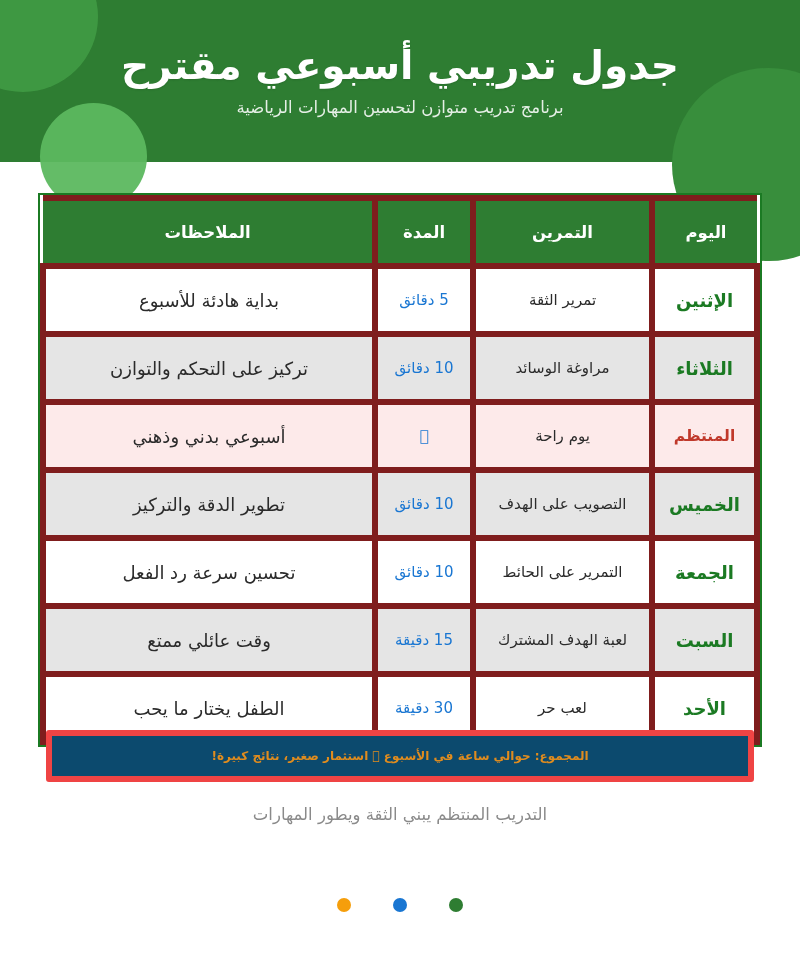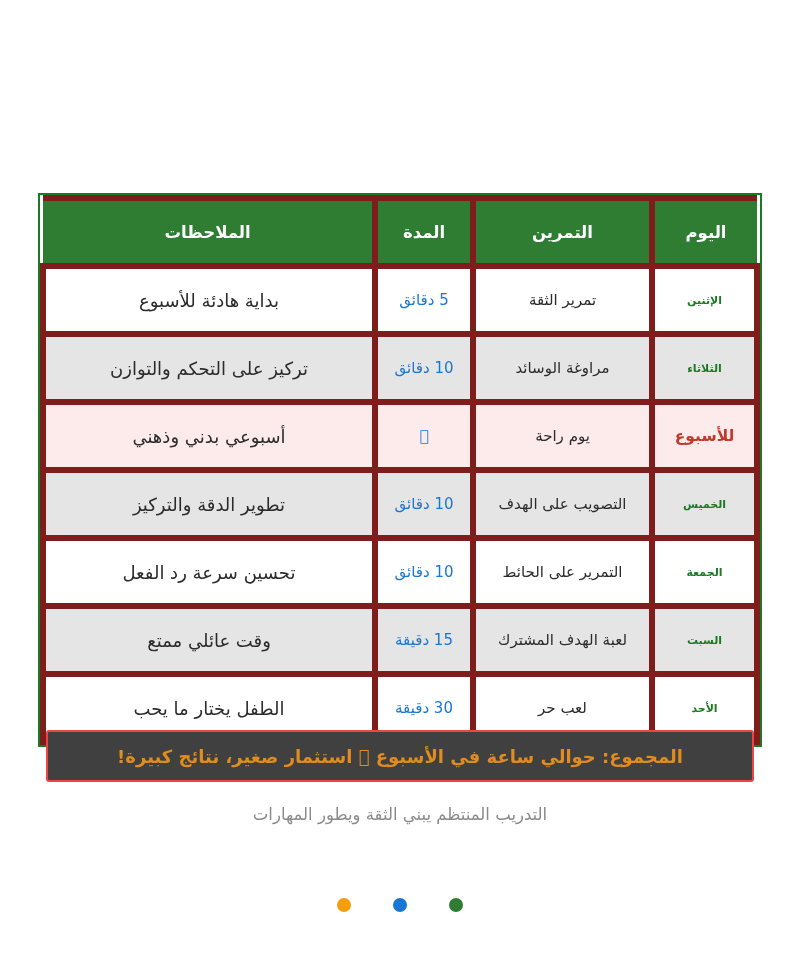--- a/index.html
+++ b/index.html
@@ -54,52 +54,64 @@
   thead tr th:last-child{border-left:none;}
   .col-day{width:105px;}
   .col-ex{width:179px;}
   .col-dur{width:98px;}
   .col-note{width:auto;}
 
   tbody tr.odd  td{background:#ffffff;}
   tbody tr.even td{background:#e5e5e5;}
   tbody tr.rest td{background:#fdeaea;}
 
-  td.day{font-size:11px;font-weight:700;color:#1b7a23;}
+  td.day{font-size:18px;font-weight:700;color:#1b7a23;}
   tr.rest td.day{font-size:15.5px;font-weight:700;color:#c0392b;}
   td.exercise{font-size:15px;font-weight:400;color:#2b2b2b;}
   td.duration{font-size:15px;font-weight:400;color:#1976d2;}
   td.notes{font-size:18px;font-weight:400;color:#2b2b2b;margin-left:20px;}
 
   
   .summary{
     position:absolute;left:46px;top:730px;width:708px;height:52px;
     box-sizing:border-box;
-    background:#404040;border:2px solid #ef4444;border-radius:3px;
+    background:#0c4a6e;border:6px solid #ef4444;border-radius:3px;
     display:flex;align-items:center;justify-content:center;
-    color:#e08c1e;font-size:18px;font-weight:700;text-align:center;
+    color:#e08c1e;font-size:12px;font-weight:700;text-align:center;
     z-index:8;
   }
   .tagline{
     position:absolute;left:0;top:805px;width:800px;text-align:center;
     color:#8a8a8a;font-size:16.5px;font-weight:400;z-index:8;
   }
 
   
   .dots{
     position:absolute;left:0;top:898px;width:800px;
     display:flex;justify-content:center;align-items:center;gap:42px;z-index:8;
   }
   .dot{width:14px;height:14px;border-radius:50%;display:block;}
 </style>
 </head>
 <body>
 
 <div id="page">
 
+  <div class="header">
+    <div class="hdr-clip">
+      <span class="circ circ-a"></span>
+    </div>
+    <span class="circ circ-c"></span>
+    <span class="circ circ-b"></span>
+
+    <div class="hdr-text">
+      <h1 class="title">جدول تدريبي أسبوعي مقترح</h1>
+      <div class="subtitle">برنامج تدريب متوازن لتحسين المهارات الرياضية</div>
+    </div>
+  </div>
 
   <div class="table-wrap">
     <table class="sched">
       <colgroup>
         <col class="col-day">
           <col class="col-ex">
           <col class="col-dur">
           <col class="col-note">
       </colgroup>
       <thead>
@@ -117,21 +129,21 @@
             <td class="duration">5 دقائق</td>
             <td class="notes">بداية هادئة للأسبوع</td>
           </tr>
           <tr class="even">
             <td class="day">الثلاثاء</td>
             <td class="exercise">مراوغة الوسائد</td>
             <td class="duration">10 دقائق</td>
             <td class="notes">تركيز على التحكم والتوازن</td>
           </tr>
           <tr class="rest">
-            <td class="day">للأسبوع</td>
+            <td class="day">المنتظم</td>
             <td class="exercise">يوم راحة</td>
             <td class="duration">􀀀</td>
             <td class="notes">أسبوعي بدني وذهني</td>
           </tr>
           <tr class="even">
             <td class="day">الخميس</td>
             <td class="exercise">التصويب على الهدف</td>
             <td class="duration">10 دقائق</td>
             <td class="notes">تطوير الدقة والتركيز</td>
           </tr>

